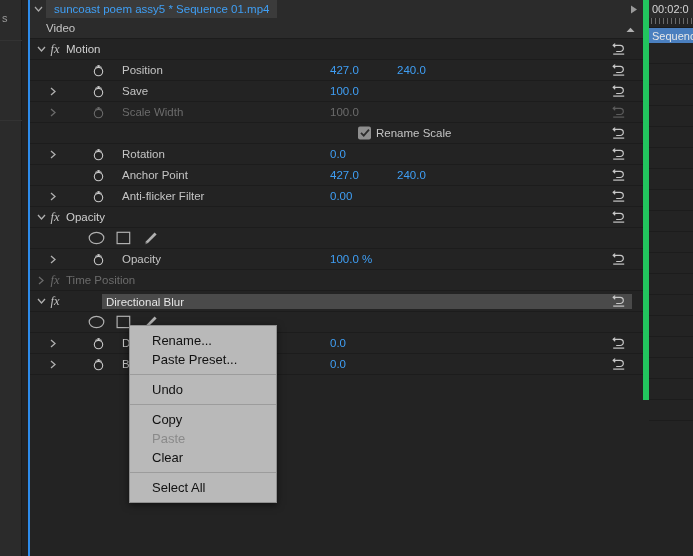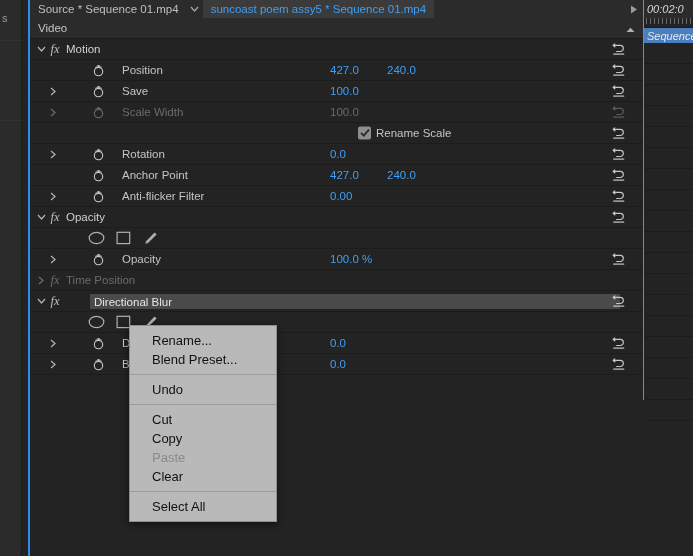--- a/index.html
+++ b/index.html
@@ -58,21 +58,21 @@
     background: #2b2b2b;
   }
 
   
   .video-header {
     position: relative; height: 21px; width: 613px;
     background: #2b2b2b; border-bottom: 1px solid #1c1c1c;
     display: flex; align-items: center;
   }
   .video-header .label {
-    font-size: 11.5px; color: #c4c4c4; padding-left: 8px;
+    font-size: 11.5px; color: #c4c4c4; padding-left: 16px;
   }
   .video-header .collapse {
     position: absolute; right: 8px; top: 50%; transform: translateY(-50%);
   }
 
   
   .rows { position: relative; width: 613px; }
   .row {
     position: relative; height: 21px; width: 613px;
     border-bottom: 1px solid #1c1c1c;
@@ -87,21 +87,21 @@
   .c-arrow.indent1 { left: 12px; }
   .c-fx     { position: absolute; left: 16px; width: 18px; height:21px;
               display:flex; align-items:center; justify-content:center;
               font-family: "Liberation Serif", serif; font-style: italic;
               font-size: 12.5px; color: #c0c0c0; }
   .c-fx.dim { color: #6d6d6d; }
   .c-sw     { position: absolute; left: 60px; width: 16px; height: 21px;
               display: flex; align-items: center; justify-content: center; }
   .c-name   { position: absolute; }
   .c-val    { position: absolute; left: 300px; color: #3f9ff5; }
-  .c-val2   { position: absolute; left: 357px; color: #3f9ff5; }
+  .c-val2   { position: absolute; left: 367px; color: #3f9ff5; }
   .c-reset  { position: absolute; right: 0; width: 48px; height: 21px;
               display: flex; align-items: center; justify-content: center; }
 
   .name-eff  { left: 36px; color: #cfcfcf; }
   .name-eff.dim { color: #6d6d6d; }
   .name-prop { left: 80px; color: #c4c4c4; margin-left: 12px; }
   .dim { color: #6b6b6b !important; }
 
   
   .chk {
@@ -120,33 +120,33 @@
     font-size: 11px; color: #d0d0d0;
   }
   .dropdown .dd-caret { position: absolute; right: 5px; top: 4px; }
 
   
   .masktools { position: absolute; left: 58px; display: flex; gap: 11px; align-items: center; }
   .masktools > span { display: flex; align-items: center; }
 
   
   .rename-field {
-    position: absolute; left: 60px; top: 3px; width: 530px; height: 15px;
+    position: absolute; left: 72px; top: 3px; width: 530px; height: 15px;
     background: #4a4a4a; display: flex; align-items: center;
     padding-left: 4px; font-size: 11.5px; color: #e6e6e6;
   }
 
   
   .filler { position: absolute; left: 30px; top: 394px; width: 613px; height: 162px;
             background: #232323; }
 
   
   .rightcol {
     position: absolute; left: 643px; top: 0; width: 50px; height: 400px;
-    background: #232323; border-left: 1px solid #22c55e; font-style: italic;
+    background: #232323; border-left: 6px solid #22c55e;
   }
   .tc-bar {
     position: relative; height: 18px; width: 50px; background: #2b2b2b;
     display: flex; align-items: center;
     font-size: 11px; color: #d6d6d6; padding-left: 3px; white-space: nowrap;
     overflow: hidden;
   }
   .ruler {
     position: relative; height: 10px; width: 50px; background: #232323;
     border-bottom: 1px solid #1a1a1a; overflow: hidden;
@@ -184,23 +184,20 @@
     <div class="stub">s</div>
     <div class="hline" style="top:40px"></div>
     <div class="hline" style="top:120px"></div>
   </div>
 
   <div class="focus-bar"></div>
 
   <div class="panel">
 
     <div class="tabstrip">
-      <div class="tab inactive">
-        <span>Source * Sequence 01.mp4</span>
-      </div>
       <div class="tab-caret">
         <svg width="9" height="6" viewBox="0 0 9 6">
           <path d="M1 1 L4.5 5 L8 1" stroke="#a8a8a8" stroke-width="1.2" fill="none"></path>
         </svg>
       </div>
       <div class="tab active">
         <span>suncoast poem assy5 * Sequence 01.mp4</span>
       </div>
       <div class="tabstrip-fill"></div>
       <div class="tab-play">
@@ -575,25 +572,24 @@
         <div class="right-row"></div>
         <div class="right-row"></div>
         <div class="right-row"></div>
         <div class="right-row"></div>
         <div class="right-row"></div>
       </div>
   </div>
 
   <div class="ctxmenu" id="ctxmenu">
       <div class="ctx-item">Rename...</div>
-      <div class="ctx-item">Blend Preset...</div>
+      <div class="ctx-item">Paste Preset...</div>
       <div class="ctx-sep"></div>
       <div class="ctx-item">Undo</div>
       <div class="ctx-sep"></div>
-      <div class="ctx-item">Cut</div>
       <div class="ctx-item">Copy</div>
       <div class="ctx-item disabled">Paste</div>
       <div class="ctx-item">Clear</div>
       <div class="ctx-sep"></div>
       <div class="ctx-item">Select All</div>
     </div>
 
 </div>
 
 </body></html>

